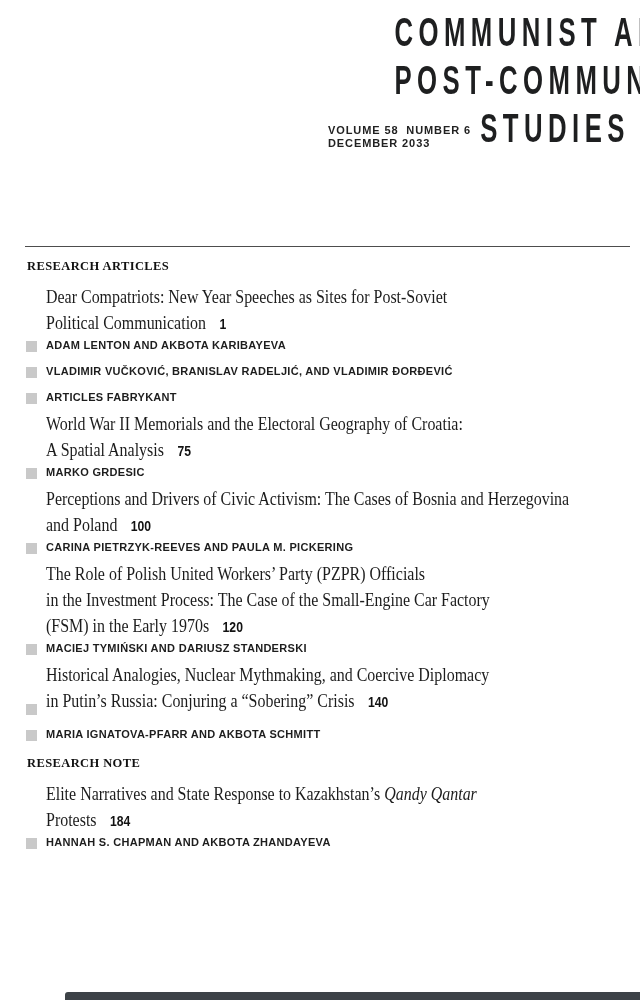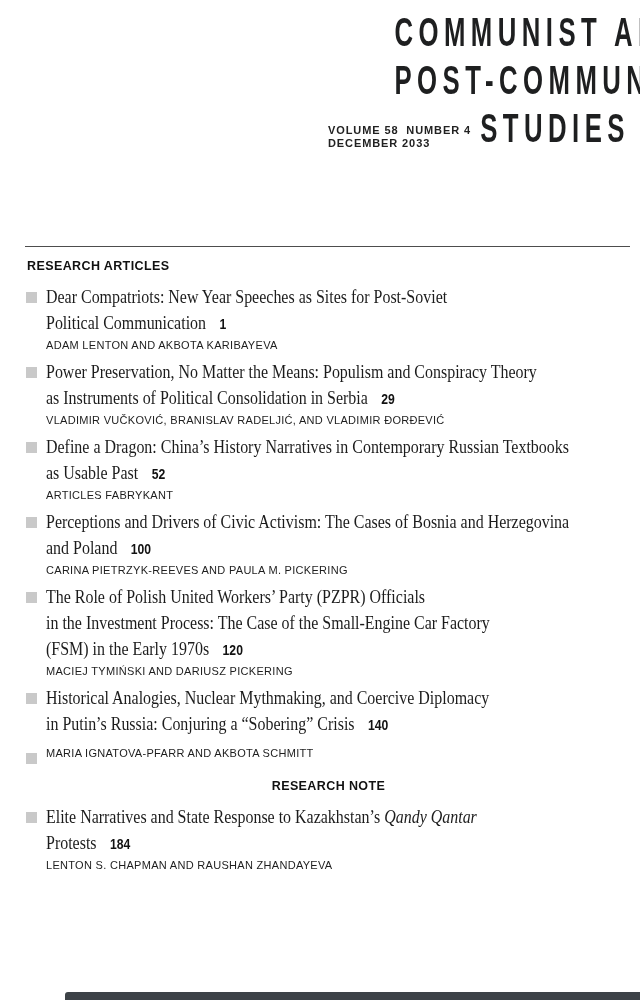--- a/index.html
+++ b/index.html
@@ -52,26 +52,27 @@
     border-top: 1.5px solid var(--rule, #4d4d4d);
     height: 0;
   }
   .section-heading {
     margin: 12px 0 11px 2px;
     font-weight: 700;
     font-size: 12.5px;
     line-height: 14px;
     letter-spacing: 0.4px;
     color: #111;
-  }
-  .section + .section .section-heading { margin-top: 15px; text-align: center; }
+    font-family: Liberation Serif, serif;
+  }
+  .section + .section .section-heading { margin-top: 15px; }
 
   .article {
     display: flex;
-    align-items: flex-start;
+    align-items: flex-end;
     margin: 0 0 7px 0;
   }
   .bullet {
     flex: 0 0 auto;
     width: 11px; height: 11px;
     margin: 8px 9px 0 1px;
     background: var(--bullet, #c9c9c9);
   }
   .article-body { flex: 1 1 auto; min-width: 0; }
   .title-line {
@@ -86,21 +87,21 @@
   .seg-i { font-style: italic; }
   .page-num {
     font-family: "Liberation Sans", sans-serif;
     font-weight: 700;
     font-size: 14.5px;
     margin-left: 16px;
     color: #121212;
   }
   .authors {
     margin-top: 2px;
-    font-weight: 400;
+    font-weight: 700;
     font-size: 11px;
     line-height: 13px;
     letter-spacing: 0.3px;
     color: #1d1d1d;
   }
 
   
   .bottom-bar {
     position: absolute;
     left: 65px; right: 0; bottom: 0;
@@ -110,21 +111,21 @@
   }
 </style>
 </head>
 <body>
 
 <div class="masthead">
   <div class="mast-line">COMMUNIST AND</div>
   <div class="mast-line">POST-COMMUNIST</div>
   <div class="mast-row">
     <div class="vol-block">
-      <div class="vol-line">VOLUME 58  NUMBER 4</div>
+      <div class="vol-line">VOLUME 58  NUMBER 6</div>
       <div class="vol-line">DECEMBER 2033</div>
     </div>
     <div class="mast-line">STUDIES</div>
   </div>
 </div>
 
 <div class="content">
   <div class="rule"></div>
   <div>
   <div class="section">
@@ -137,60 +138,62 @@
                 <div class="title-line"><span>Dear Compatriots: New Year Speeches as Sites for Post-Soviet</span></div>
                 <div class="title-line"><span>Political Communication</span><span class="page-num">1</span></div>
               </div>
       <div class="authors">ADAM LENTON AND AKBOTA KARIBAYEVA</div>
     </div>
   </div>
 
   <div class="article">
     <span class="bullet"></span>
     <div class="article-body">
-      <div class="title">
-                <div class="title-line"><span>Power Preservation, No Matter the Means: Populism and Conspiracy Theory</span></div>
-                <div class="title-line"><span>as Instruments of Political Consolidation in Serbia</span><span class="page-num">29</span></div>
-              </div>
       <div class="authors">VLADIMIR VUČKOVIĆ, BRANISLAV RADELJIĆ, AND VLADIMIR ĐORĐEVIĆ</div>
     </div>
   </div>
 
   <div class="article">
     <span class="bullet"></span>
     <div class="article-body">
-      <div class="title">
-                <div class="title-line"><span>Define a Dragon: China’s History Narratives in Contemporary Russian Textbooks</span></div>
-                <div class="title-line"><span>as Usable Past</span><span class="page-num">52</span></div>
-              </div>
       <div class="authors">ARTICLES FABRYKANT</div>
     </div>
   </div>
 
+  <div class="article">
+    <span class="bullet"></span>
+    <div class="article-body">
+      <div class="title">
+                <div class="title-line"><span>World War II Memorials and the Electoral Geography of Croatia:</span></div>
+                <div class="title-line"><span>A Spatial Analysis</span><span class="page-num">75</span></div>
+              </div>
+      <div class="authors">MARKO GRDESIC</div>
+    </div>
+  </div>
 
   <div class="article">
     <span class="bullet"></span>
     <div class="article-body">
       <div class="title">
                 <div class="title-line"><span>Perceptions and Drivers of Civic Activism: The Cases of Bosnia and Herzegovina</span></div>
                 <div class="title-line"><span>and Poland</span><span class="page-num">100</span></div>
               </div>
       <div class="authors">CARINA PIETRZYK-REEVES AND PAULA M. PICKERING</div>
     </div>
   </div>
 
   <div class="article">
     <span class="bullet"></span>
     <div class="article-body">
       <div class="title">
                 <div class="title-line"><span>The Role of Polish United Workers’ Party (PZPR) Officials</span></div>
                 <div class="title-line"><span>in the Investment Process: The Case of the Small-Engine Car Factory</span></div>
                 <div class="title-line"><span>(FSM) in the Early 1970s</span><span class="page-num">120</span></div>
               </div>
-      <div class="authors">MACIEJ TYMIŃSKI AND DARIUSZ PICKERING</div>
+      <div class="authors">MACIEJ TYMIŃSKI AND DARIUSZ STANDERSKI</div>
     </div>
   </div>
 
   <div class="article">
     <span class="bullet"></span>
     <div class="article-body">
       <div class="title">
                 <div class="title-line"><span>Historical Analogies, Nuclear Mythmaking, and Coercive Diplomacy</span></div>
                 <div class="title-line"><span>in Putin’s Russia: Conjuring a “Sobering” Crisis</span><span class="page-num">140</span></div>
               </div>
@@ -209,21 +212,21 @@
   <div class="section">
     <div class="section-heading">RESEARCH NOTE</div>
     <div>
   <div class="article">
     <span class="bullet"></span>
     <div class="article-body">
       <div class="title">
                 <div class="title-line"><span>Elite Narratives and State Response to Kazakhstan’s </span><span class="seg-i">Qandy Qantar</span></div>
                 <div class="title-line"><span>Protests</span><span class="page-num">184</span></div>
               </div>
-      <div class="authors">LENTON S. CHAPMAN AND RAUSHAN ZHANDAYEVA</div>
+      <div class="authors">HANNAH S. CHAPMAN AND AKBOTA ZHANDAYEVA</div>
     </div>
   </div>
 </div>
   </div>
 </div>
 </div>
 
 <div class="bottom-bar"></div>
 
 </body></html>

